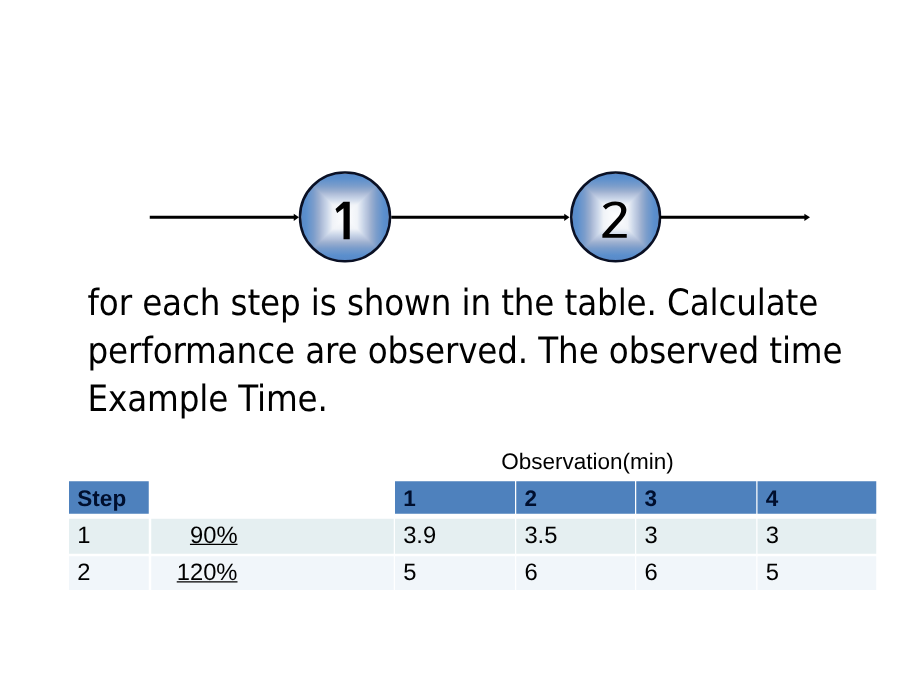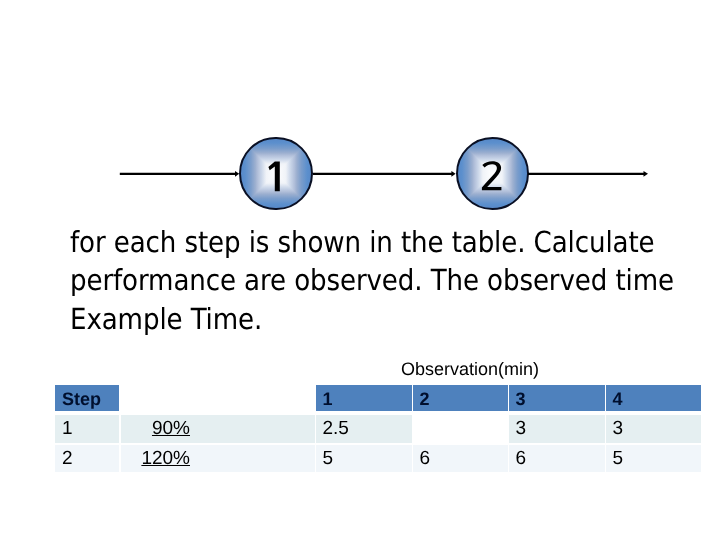--- a/index.html
+++ b/index.html
@@ -126,21 +126,22 @@
     <div class="trow head">
       <div class="tcell c0">Step</div>
       <div class="tcell c2">1</div>
       <div class="tcell c3">2</div>
       <div class="tcell c4">3</div>
       <div class="tcell c5">4</div>
     </div>
     <div class="trow r1">
       <div class="tcell c0">1</div>
       <div class="tcell c1"><span class="pctwrap">90%</span></div>
-      <div class="tcell c2">2.5</div>
+      <div class="tcell c2">3.9</div>
+      <div class="tcell c3">3.5</div>
       <div class="tcell c4">3</div>
       <div class="tcell c5">3</div>
     </div>
     <div class="trow r2">
       <div class="tcell c0">2</div>
       <div class="tcell c1"><span class="pctwrap">120%</span></div>
       <div class="tcell c2">5</div>
       <div class="tcell c3">6</div>
       <div class="tcell c4">6</div>
       <div class="tcell c5">5</div>

